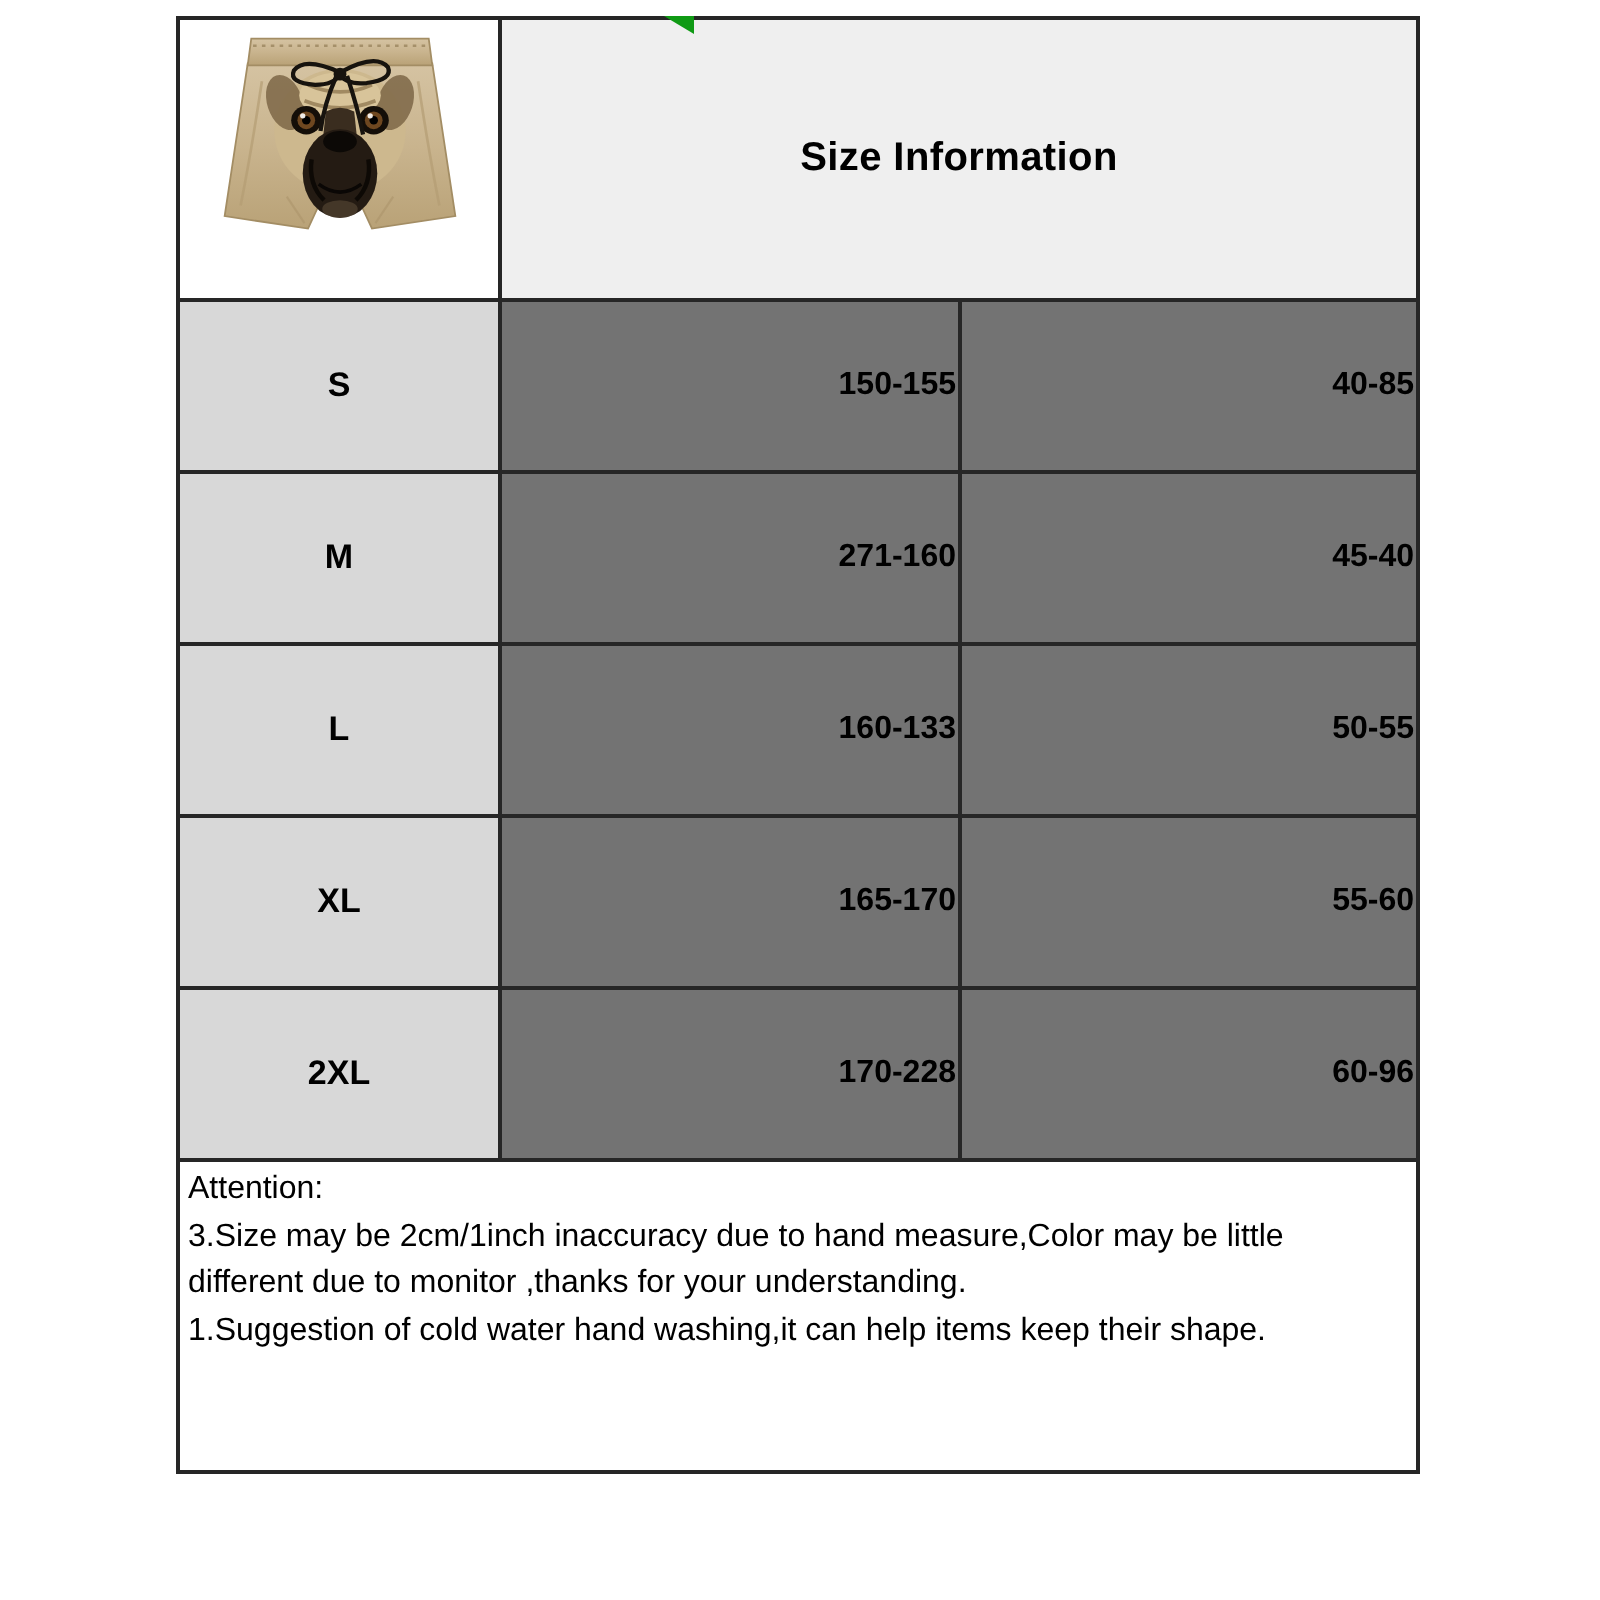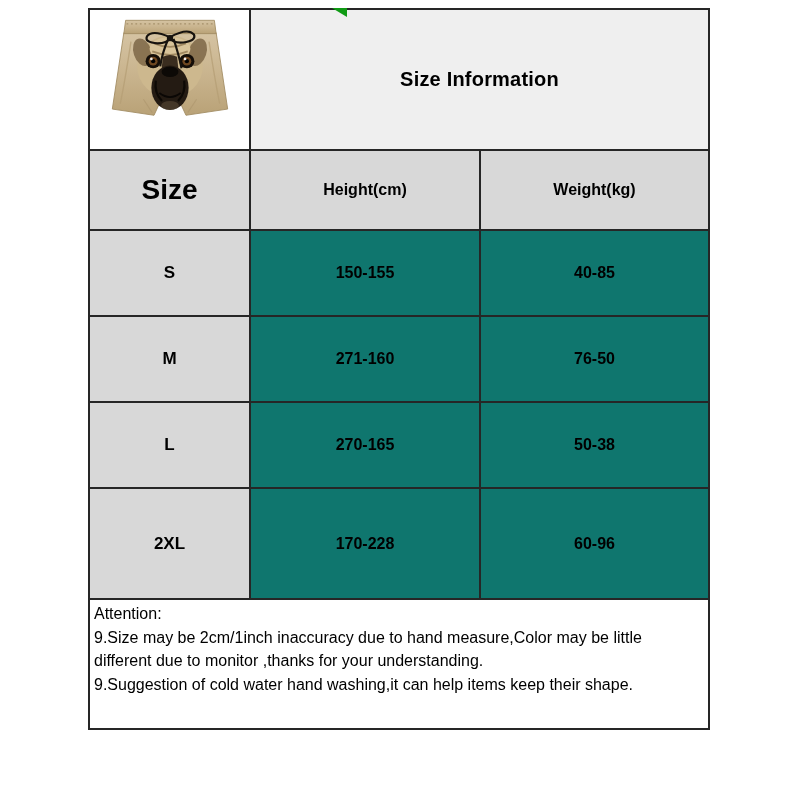--- a/index.html
+++ b/index.html
@@ -25,21 +25,21 @@
   }
   td.head-col{
     background:#d8d8d8;text-align:center;vertical-align:middle;
     font-size:16px;font-weight:bold;
   }
   td.size-cell{
     background:#d8d8d8;text-align:center;vertical-align:middle;
     font-size:17px;font-weight:bold;
   }
   td.val-cell{
-    background:#0f766e;text-align:center;vertical-align:middle;
+    background:#737373;text-align:right;vertical-align:middle;
     font-size:16px;font-weight:bold;
   }
   td.attention-cell{
     background:#ffffff;vertical-align:top;text-align:left;
     padding:2px 6px 0 4px;font-size:16px;line-height:23.5px;font-weight:normal;
   }
   .corner-marker{
     position:absolute;left:244px;top:0;width:15px;height:9px;
     background:#0f9a14;
     clip-path:polygon(0 0,100% 0,100% 100%);
@@ -108,51 +108,51 @@
             <path d="M80,25 Q100,14 107,22 Q110,29 95,31 Q83,32 80,26"></path>
             <path d="M78,27 Q71,43 69,58"></path>
             <path d="M84,27 Q90,45 93,60"></path>
           </g>
           <circle cx="80" cy="26" r="3.6" fill="#17130e"></circle>
         </svg>
       </td>
       <td class="title-cell" colspan="2">Size Information</td>
     </tr>
 
-    <tr style="height:80px">
-      <td class="head-size">Size</td>
-      <td class="head-col">Height(cm)</td>
-      <td class="head-col">Weight(kg)</td>
-    </tr>
 
     <tr style="height:86px">
       <td class="size-cell">S</td>
       <td class="val-cell">150-155</td>
       <td class="val-cell">40-85</td>
     </tr>
     <tr style="height:86px">
       <td class="size-cell">M</td>
       <td class="val-cell">271-160</td>
-      <td class="val-cell">76-50</td>
+      <td class="val-cell">45-40</td>
     </tr>
     <tr style="height:86px">
       <td class="size-cell">L</td>
-      <td class="val-cell">270-165</td>
-      <td class="val-cell">50-38</td>
+      <td class="val-cell">160-133</td>
+      <td class="val-cell">50-55</td>
     </tr>
-    <tr style="height:111px">
+    <tr style="height:86px">
+      <td class="size-cell">XL</td>
+      <td class="val-cell">165-170</td>
+      <td class="val-cell">55-60</td>
+    </tr>
+    <tr style="height:86px">
       <td class="size-cell">2XL</td>
       <td class="val-cell">170-228</td>
       <td class="val-cell">60-96</td>
     </tr>
 
-    <tr style="height:130px">
+    <tr style="height:156px">
       <td class="attention-cell" colspan="3">
         <div>Attention:</div>
-        <div>9.Size may be 2cm/1inch inaccuracy due to hand measure,Color may be little different due to monitor ,thanks for your understanding.</div>
-        <div>9.Suggestion of cold water hand washing,it can help items keep their shape.</div>
+        <div>3.Size may be 2cm/1inch inaccuracy due to hand measure,Color may be little different due to monitor ,thanks for your understanding.</div>
+        <div>1.Suggestion of cold water hand washing,it can help items keep their shape.</div>
       </td>
     </tr>
   </tbody>
     </table>
 
   <div class="corner-marker"></div>
 </div>
 
 </body></html>

